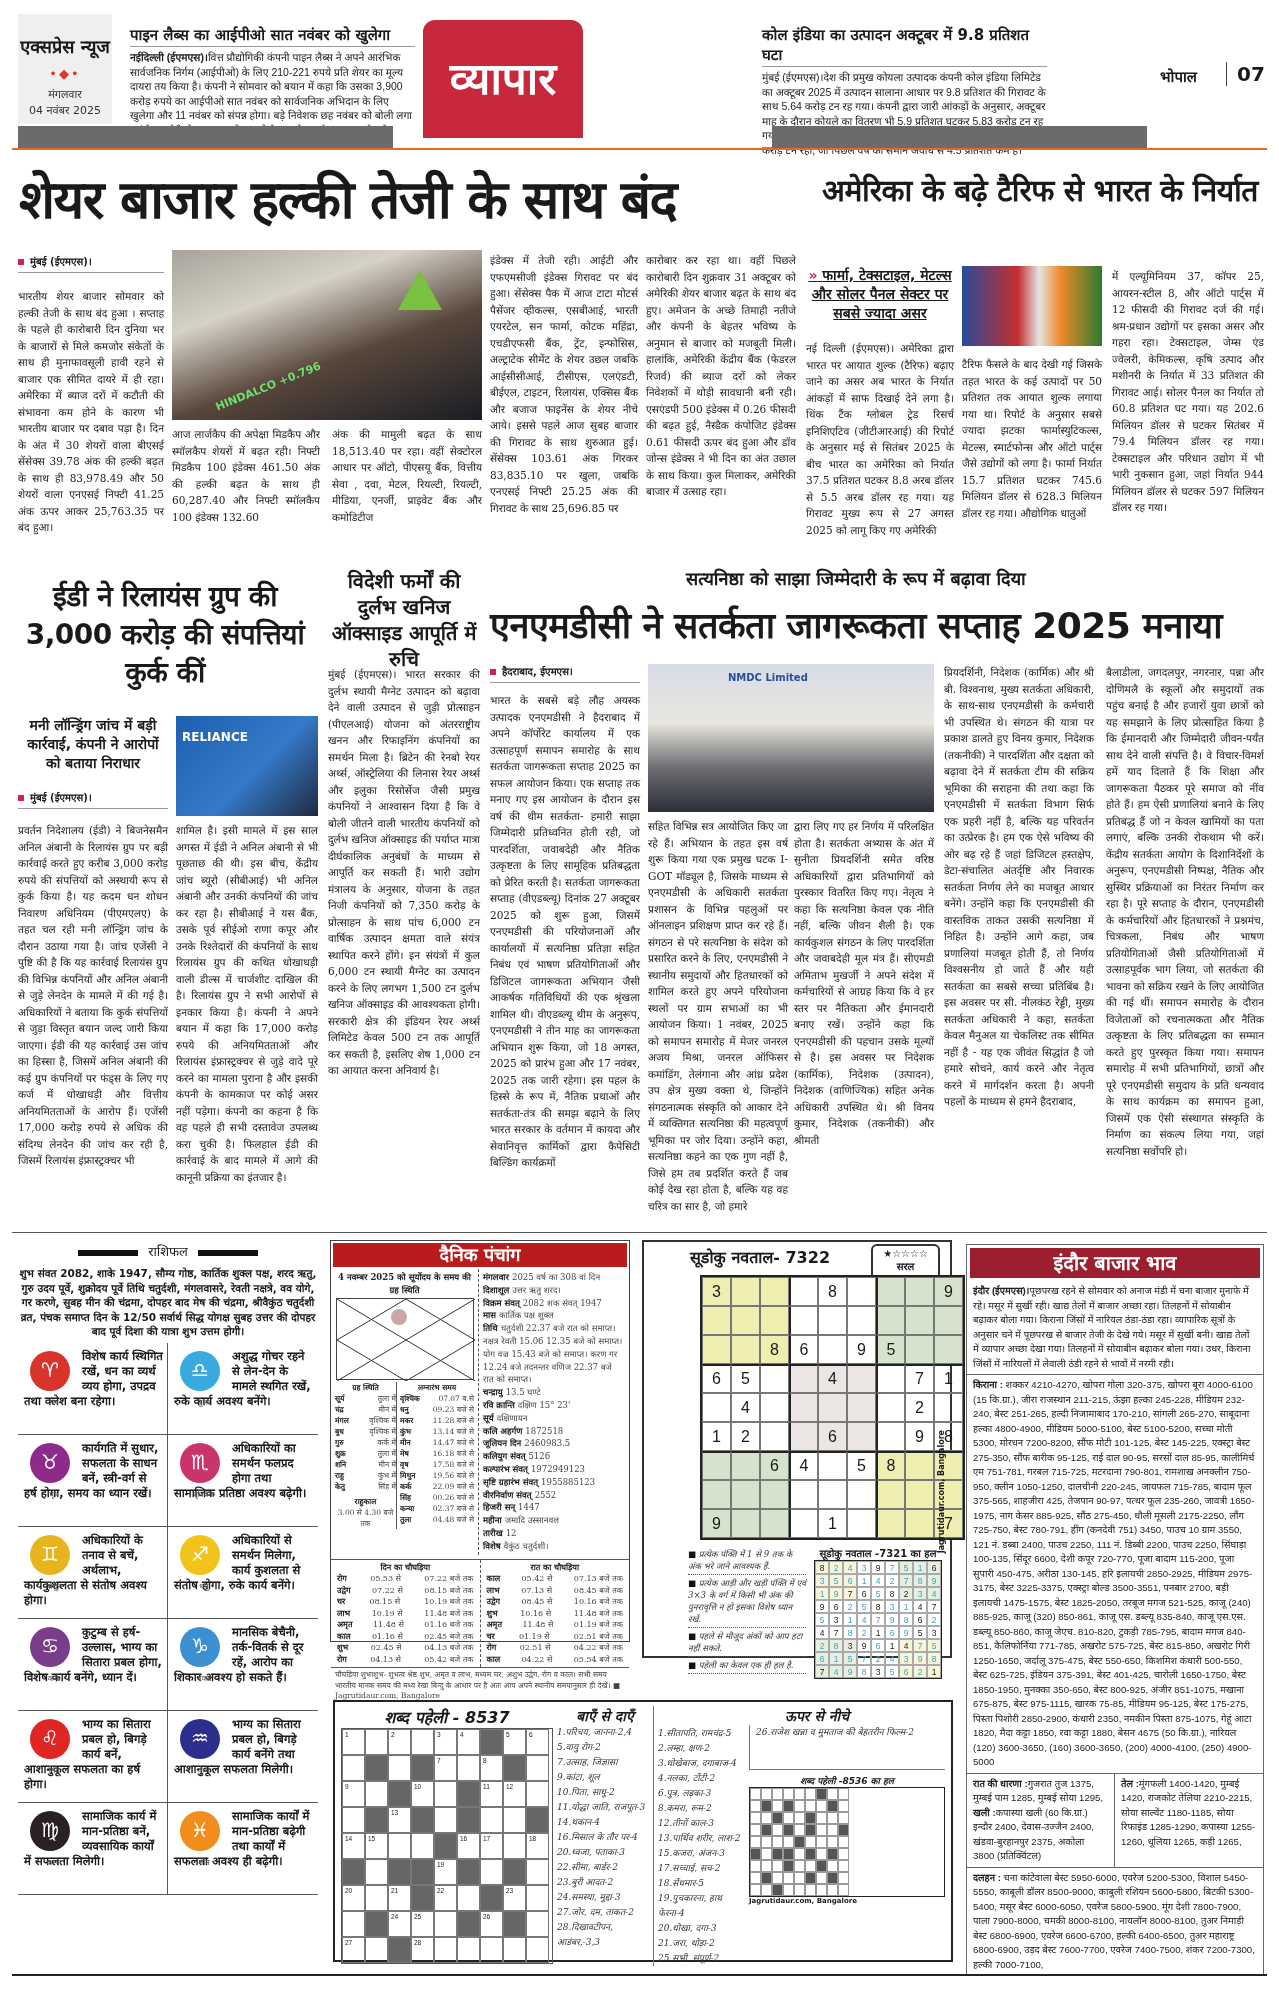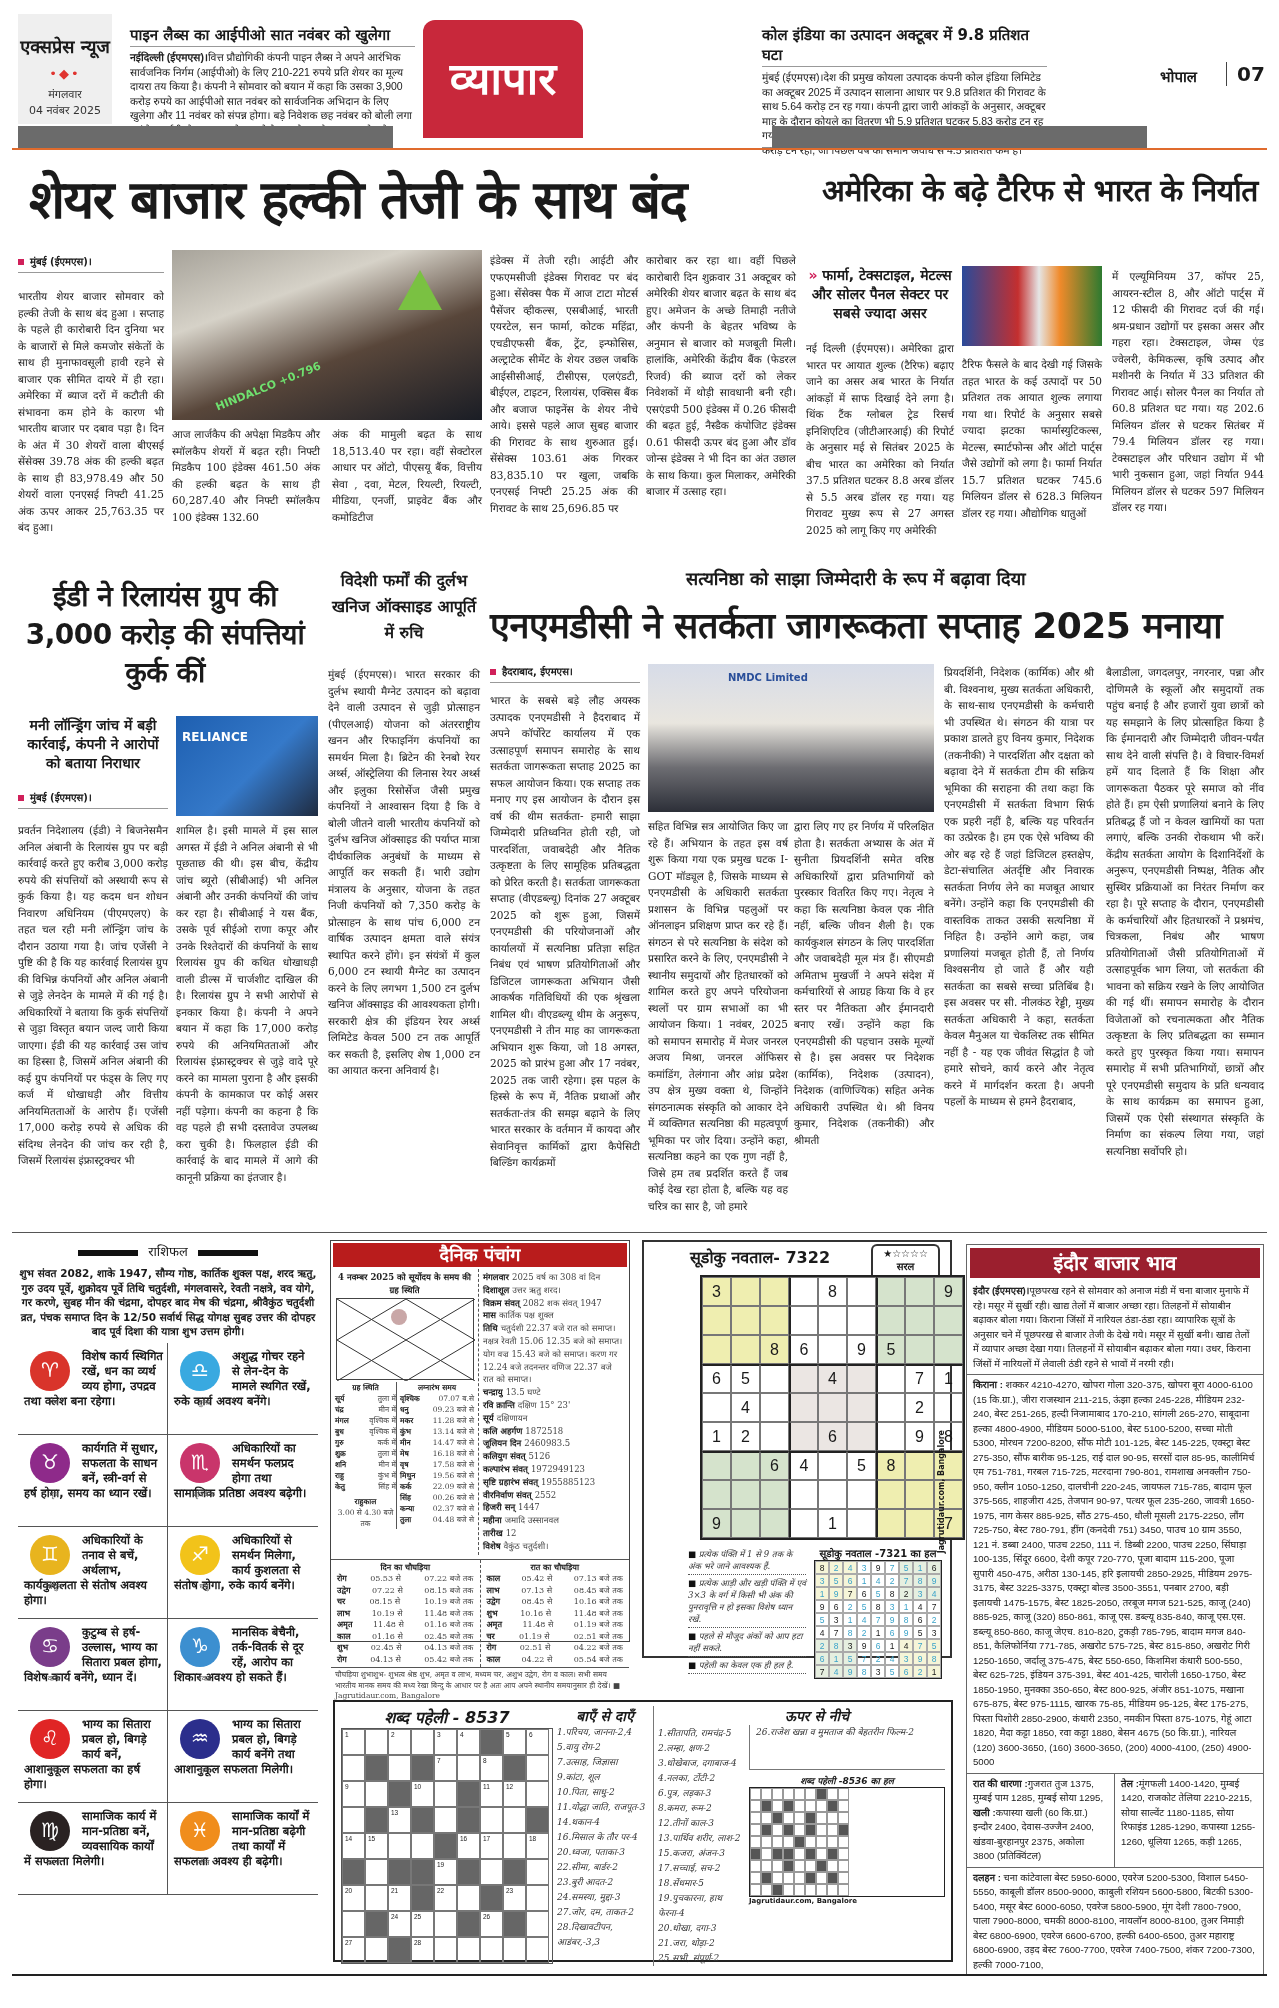--- a/index.html
+++ b/index.html
@@ -17,21 +17,21 @@
   .top-brief p b { font-weight: bold; }
   .grey-bar { background: #6b6b6b; height: 22px; }
   .section-tag { left: 423px; top: 20px; width: 160px; height: 118px; background: #c8283b; border-radius: 12px 12px 0 0; color: #fff; font-size: 44px; font-weight: bold; text-align: center; line-height: 118px; }
   .city-tag { left: 1160px; top: 66px; font-size: 15px; font-weight: bold; }
   .page-no { left: 1226px; top: 62px; font-size: 20px; font-weight: bold; border-left: 1px solid #444; padding-left: 10px; }
   .orange-rule { left: 12px; top: 148px; width: 1255px; height: 2px; background: #e06b2d; }
 
   
   .h-main { font-size: 53px; font-weight: bold; letter-spacing: -1.5px; line-height: 60px; }
   .h-big { font-size: 30px; font-weight: bold; line-height: 38px; letter-spacing: -0.5px; }
-  .h-med { font-size: 16px; font-weight: bold; line-height: 26px; }
+  .h-med { font-size: 20px; font-weight: bold; line-height: 26px; }
   .dateline { font-size: 10px; font-weight: bold; border-bottom: 1px solid #999; padding-bottom: 4px; }
   .dateline::before { content: ""; display: inline-block; width: 6px; height: 6px; background: #d0205a; margin-right: 6px; }
 
   
   .photo { background: linear-gradient(135deg,#3a5a8a,#8fa7c6 40%,#2d3d55 70%,#6a8060); overflow: hidden; }
   .photo-bse { background: linear-gradient(160deg,#a7a39a 0%, #d6d2c8 30%, #58463a 60%, #1a1d25 100%); }
   .photo-flag { background: linear-gradient(90deg,#2a4a9a 0%, #c42f2f 40%, #e5e5e5 55%, #f08a2a 70%, #2d7a30 100%); }
   .photo-rel { background: linear-gradient(135deg,#1e5fb0,#3579c9 55%,#1f2b40); }
   .photo-nmdc { background: linear-gradient(180deg,#d7dce8 0%,#e9e6df 40%,#6d6d72 70%,#2c2f38 100%); }
   .photo-label { position: absolute; color: #fff; font-size: 11px; font-weight: bold; }
@@ -115,37 +115,37 @@
 <div class="abs top-brief" style="left:762px; top:24px; width:285px;">
   <h3>कोल इंडिया का उत्पादन अक्टूबर में 9.8 प्रतिशत घटा</h3>
   <p><span>मुंबई (ईएमएस)।</span><span>देश की प्रमुख कोयला उत्पादक कंपनी कोल इंडिया लिमिटेड का अक्टूबर 2025 में उत्पादन सालाना आधार पर 9.8 प्रतिशत की गिरावट के साथ 5.64 करोड़ टन रह गया। कंपनी द्वारा जारी आंकड़ों के अनुसार, अक्टूबर माह के दौरान कोयले का वितरण भी 5.9 प्रतिशत घटकर 5.83 करोड़ टन रह गया। अप्रैल-अक्टूबर 2025 के दौरान कंपनी का संचयी उत्पादन 38.53 करोड़ टन रहा, जो पिछले वर्ष की समान अवधि से 4.5 प्रतिशत कम है।</span></p>
 </div>
 <div class="abs grey-bar" style="left:772px; top:126px; width:375px;"></div>
 
 <div class="abs city-tag">भोपाल</div>
 <div class="abs page-no">07</div>
 <div class="abs orange-rule"></div>
 
-<div class="abs h-main" style="left:29px; top:170px; width:790px;">शेयर बाजार हल्की तेजी के साथ बंद</div>
+<div class="abs h-main" style="left:19px; top:170px; width:790px;">शेयर बाजार हल्की तेजी के साथ बंद</div>
 <div class="abs dateline" style="left:18px; top:254px; width:146px;">मुंबई (ईएमएस)।</div>
 <div class="abs body-text" style="left:18px; top:288px; width:146px;">भारतीय शेयर बाजार सोमवार को हल्की तेजी के साथ बंद हुआ । सप्ताह के पहले ही कारोबारी दिन दुनिया भर के बाजारों से मिले कमजोर संकेतों के साथ ही मुनाफावसूली हावी रहने से बाजार एक सीमित दायरे में ही रहा। अमेरिका में ब्याज दरों में कटौती की संभावना कम होने के कारण भी भारतीय बाजार पर दबाव पड़ा है। दिन के अंत में 30 शेयरों वाला बीएसई सेंसेक्स 39.78 अंक की हल्की बढ़त के साथ ही 83,978.49 और 50 शेयरों वाला एनएसई निफ्टी 41.25 अंक ऊपर आकर 25,763.35 पर बंद हुआ।</div>
 
 <div class="abs photo photo-bse" style="left:172px; top:250px; width:310px; height:170px;">
   <div class="arrow-up" style="right:40px; top:20px;"></div>
   <div class="photo-label" style="left:40px; top:130px; color:#6fe06f; transform:rotate(-22deg);">HINDALCO +0.796</div>
 </div>
 <div class="abs body-text" style="left:172px; top:426px; width:148px;">आज लार्जकैप की अपेक्षा मिडकैप और स्मॉलकैप शेयरों में बढ़त रही। निफ्टी मिडकैप 100 इंडेक्स 461.50 अंक की हल्की बढ़त के साथ ही 60,287.40 और निफ्टी स्मॉलकैप 100 इंडेक्स 132.60</div>
 <div class="abs body-text" style="left:332px; top:426px; width:150px;">अंक की मामुली बढ़त के साथ 18,513.40 पर रहा। वहीं सेक्टोरल आधार पर ऑटो, पीएसयू बैंक, वित्तीय सेवा , दवा, मेटल, रियल्टी, रियल्टी, मीडिया, एनर्जी, प्राइवेट बैंक और कमोडिटीज</div>
 <div class="abs body-text" style="left:490px; top:252px; width:148px;">इंडेक्स में तेजी रही। आईटी और एफएमसीजी इंडेक्स गिरावट पर बंद हुआ। सेंसेक्स पैक में आज टाटा मोटर्स पैसेंजर व्हीकल्स, एसबीआई, भारती एयरटेल, सन फार्मा, कोटक महिंद्रा, एचडीएफसी बैंक, ट्रेंट, इन्फोसिस, अल्ट्राटेक सीमेंट के शेयर उछल जबकि आईसीसीआई, टीसीएस, एलएंडटी, बीईएल, टाइटन, रिलायंस, एक्सिस बैंक और बजाज फाइनेंस के शेयर नीचे आये। इससे पहले आज सुबह बाजार की गिरावट के साथ शुरुआत हुई। सेंसेक्स 103.61 अंक गिरकर 83,835.10 पर खुला, जबकि एनएसई निफ्टी 25.25 अंक की गिरावट के साथ 25,696.85 पर</div>
 <div class="abs body-text" style="left:646px; top:252px; width:150px;">कारोबार कर रहा था। वहीं पिछले कारोबारी दिन शुक्रवार 31 अक्टूबर को अमेरिकी शेयर बाजार बढ़त के साथ बंद हुए। अमेजन के अच्छे तिमाही नतीजे और कंपनी के बेहतर भविष्य के अनुमान से बाजार को मजबूती मिली। हालांकि, अमेरिकी केंद्रीय बैंक (फेडरल रिजर्व) की ब्याज दरों को लेकर निवेशकों में थोड़ी सावधानी बनी रही। एसएंडपी 500 इंडेक्स में 0.26 फीसदी की बढ़त हुई, नैस्डैक कंपोजिट इंडेक्स 0.61 फीसदी ऊपर बंद हुआ और डॉव जोन्स इंडेक्स ने भी दिन का अंत उछाल के साथ किया। कुल मिलाकर, अमेरिकी बाजार में उत्साह रहा।</div>
 
 <div class="abs h-big" style="left:810px; top:172px; width:460px; text-align:center;">
   <div>अमेरिका के बढ़े टैरिफ से भारत के निर्यात</div>
 </div>
-<div class="abs subhead" style="left:806px; top:266px; width:148px;">
+<div class="abs subhead" style="left:806px; top:266px; width:148px;text-decoration:underline;">
   <span class="chev">»</span>
   <span>फार्मा, टेक्सटाइल, मेटल्स और सोलर पैनल सेक्टर पर सबसे ज्यादा असर</span>
 </div>
 <div class="abs body-text" style="left:806px; top:340px; width:148px;">नई दिल्ली (ईएमएस)। अमेरिका द्वारा भारत पर आयात शुल्क (टैरिफ) बढ़ाए जाने का असर अब भारत के निर्यात आंकड़ों में साफ दिखाई देने लगा है। थिंक टैंक ग्लोबल ट्रेड रिसर्च इनिशिएटिव (जीटीआरआई) की रिपोर्ट के अनुसार मई से सितंबर 2025 के बीच भारत का अमेरिका को निर्यात 37.5 प्रतिशत घटकर 8.8 अरब डॉलर से 5.5 अरब डॉलर रह गया। यह गिरावट मुख्य रूप से 27 अगस्त 2025 को लागू किए गए अमेरिकी</div>
 <div class="abs photo photo-flag" style="left:962px; top:266px; width:140px; height:80px;"></div>
 <div class="abs body-text" style="left:962px; top:356px; width:140px;">टैरिफ फैसले के बाद देखी गई जिसके तहत भारत के कई उत्पादों पर 50 प्रतिशत तक आयात शुल्क लगाया गया था। रिपोर्ट के अनुसार सबसे ज्यादा झटका फार्मास्युटिकल्स, मेटल्स, स्मार्टफोन्स और ऑटो पार्ट्स जैसे उद्योगों को लगा है। फार्मा निर्यात 15.7 प्रतिशत घटकर 745.6 मिलियन डॉलर से 628.3 मिलियन डॉलर रह गया। औद्योगिक धातुओं</div>
 <div class="abs body-text" style="left:1112px; top:268px; width:152px;">में एल्यूमिनियम 37, कॉपर 25, आयरन-स्टील 8, और ऑटो पार्ट्स में 12 फीसदी की गिरावट दर्ज की गई। श्रम-प्रधान उद्योगों पर इसका असर और गहरा रहा। टेक्सटाइल, जेम्स एंड ज्वेलरी, केमिकल्स, कृषि उत्पाद और मशीनरी के निर्यात में 33 प्रतिशत की गिरावट आई। सोलर पैनल का निर्यात तो 60.8 प्रतिशत घट गया। यह 202.6 मिलियन डॉलर से घटकर सितंबर में 79.4 मिलियन डॉलर रह गया। टेक्सटाइल और परिधान उद्योग में भी भारी नुकसान हुआ, जहां निर्यात 944 मिलियन डॉलर से घटकर 597 मिलियन डॉलर रह गया।</div>
 
 <div class="abs h-big" style="left:20px; top:578px; width:290px; text-align:center; font-size:28px;">ईडी ने रिलायंस ग्रुप की 3,000 करोड़ की संपत्तियां कुर्क कीं</div>
 <div class="abs subhead" style="left:18px; top:716px; width:150px;">मनी लॉन्ड्रिंग जांच में बड़ी कार्रवाई, कंपनी ने आरोपों को बताया निराधार</div>

